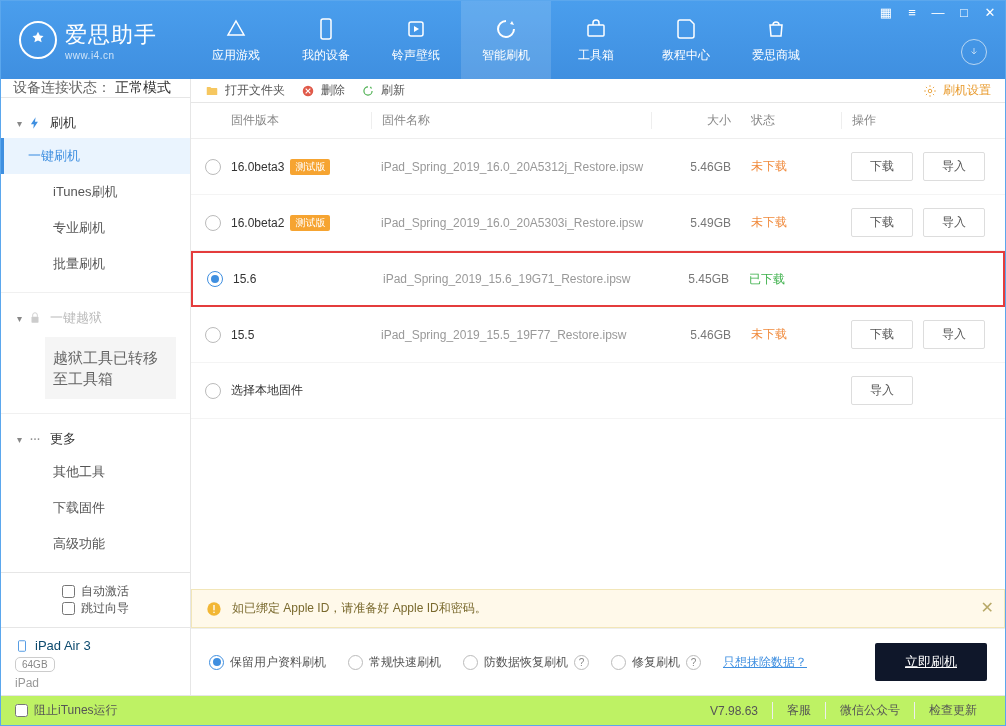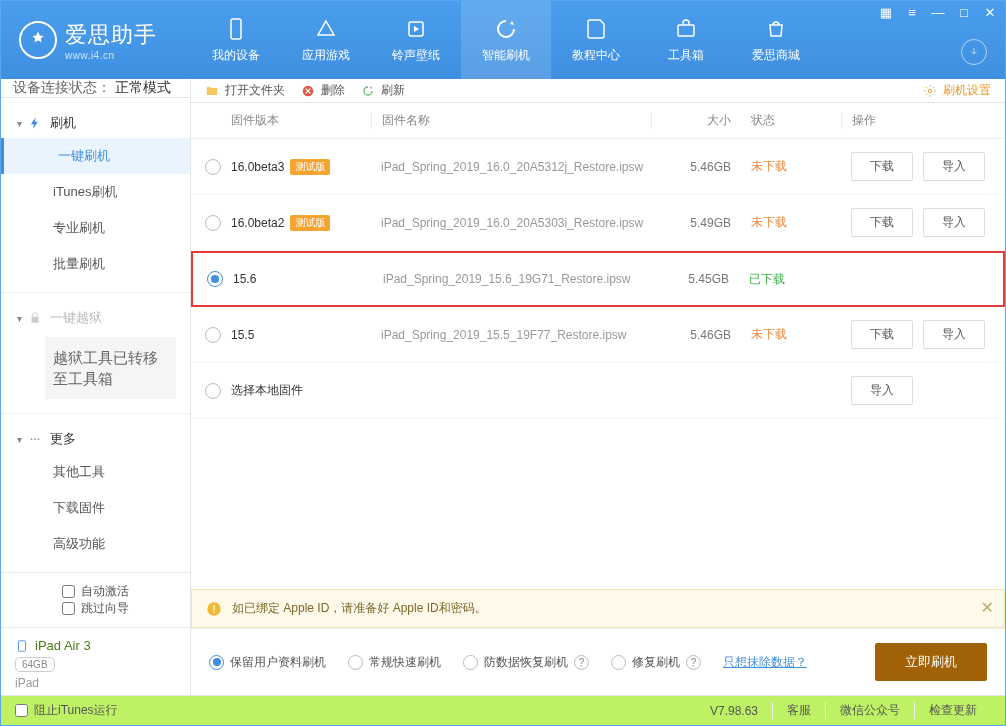--- a/index.html
+++ b/index.html
@@ -25,29 +25,29 @@
 .body { display: flex; height: 616px; }
 .sidebar { width: 190px; border-right: 1px solid #e6e6e6; display: flex; flex-direction: column; }
 .conn-status { height: 40px; border-bottom: 1px solid #e6e6e6; display: flex; align-items: center; padding: 0 12px; font-size: 14px; color: #666; }
 .conn-status .mode { color: #333; font-weight: 500; margin-left: 4px; }
 .sb-group { padding: 10px 0; border-bottom: 1px solid #f0f0f0; }
 .sb-head { display: flex; align-items: center; padding: 6px 16px; font-size: 13px; color: #333; }
 .sb-head .chev { margin-right: 6px; font-size: 10px; color: #888; }
 .sb-head .icon { margin-right: 8px; display: flex; }
 .sb-head .icon svg { width: 14px; height: 14px; }
 .sb-item { padding: 9px 16px 9px 52px; font-size: 13px; color: #555; cursor: pointer; }
-.sb-item.active { background: #eaf4fe; color: #3f8fe0; border-left: 3px solid #3f8fe0; padding-left: 54px; }
+.sb-item.active { background: #eaf4fe; color: #3f8fe0; border-left: 3px solid #3f8fe0; padding-left: 24px; }
 .sb-note { margin: 4px 14px 4px 44px; padding: 10px 8px; background: #f5f5f5; font-size: 15px; color: #666; line-height: 1.4; }
 .sb-disabled { color: #bbb; }
 
 .sb-bottom { margin-top: auto; }
 .sb-checks { display: flex; align-items: center; justify-content: space-between; padding: 10px 12px; border-top: 1px solid #e6e6e6; font-size: 12px; color: #555; flex-direction: column; }
 .sb-checks label { display: flex; align-items: center; gap: 6px; cursor: pointer; }
 .device-box { padding: 10px 14px 8px; border-top: 1px solid #e6e6e6; }
-.device-box .dname { color: #4d7c0f; font-size: 13px; display: flex; align-items: center; gap: 6px; }
+.device-box .dname { color: #0c4a6e; font-size: 13px; display: flex; align-items: center; gap: 6px; }
 .device-box .dname svg { width: 14px; height: 14px; fill: #3f8fe0; }
 .storage-pill { display: inline-block; border: 1px solid #ccc; border-radius: 5px; font-size: 10px; padding: 1px 6px; color: #888; margin-top: 4px; }
 .device-box .dtype { font-size: 12px; color: #999; margin-top: 4px; }
 
 .main { flex: 1; display: flex; flex-direction: column; }
 .toolbar { height: 24px; border-bottom: 1px solid #e6e6e6; display: flex; align-items: center; padding: 0 14px; font-size: 12px; }
 .toolbar .tool { display: flex; align-items: center; gap: 6px; margin-right: 16px; cursor: pointer; color: #555; }
 .toolbar .tool svg { width: 14px; height: 14px; }
 .toolbar .spacer { flex: 1; }
 .toolbar .settings { color: #e89a2c; display: flex; align-items: center; gap: 6px; cursor: pointer; }
@@ -81,21 +81,21 @@
 .warn-bar { margin: 0 0 0 0; background: #fff9ea; border: 1px solid #f2e6b8; padding: 10px 14px; display: flex; align-items: center; gap: 10px; font-size: 12px; color: #7a6a2e; position: relative; }
 .warn-bar svg { width: 16px; height: 16px; }
 .warn-bar .close { position: absolute; right: 10px; top: 8px; cursor: pointer; color: #b8a968; font-size: 16px; }
 
 .action-bar { padding: 14px 18px; display: flex; align-items: center; gap: 22px; border-top: 1px solid #eee; font-size: 12px; }
 .opt { display: flex; align-items: center; gap: 6px; cursor: pointer; color: #555; }
 .opt .radio { width: 15px; height: 15px; }
 .help { width: 15px; height: 15px; border: 1px solid #bbb; border-radius: 50%; display: flex; align-items: center; justify-content: center; font-size: 10px; color: #888; cursor: pointer; }
 .link { color: #3f8fe0; text-decoration: underline; cursor: pointer; }
 .action-bar .spacer { flex: 1; }
-.primary-btn { background: #a16207; color: #fff; border: none; padding: 10px 30px; font-size: 13px; cursor: pointer; border-radius: 2px; }
+.primary-btn { background: #0f172a; color: #fff; border: none; padding: 10px 30px; font-size: 13px; cursor: pointer; border-radius: 2px; text-decoration: underline; }
 
 .footer { height: 30px; border-top: 1px solid #e6e6e6; display: flex; align-items: center; font-size: 12px; padding: 0 14px; color: #555; position: absolute; bottom: 0; left: 0; right: 0; background: #bef264; }
 .footer label { display: flex; align-items: center; gap: 6px; cursor: pointer; }
 .footer .spacer { flex: 1; }
 .footer .f-item { padding: 0 14px; border-left: 1px solid #eee; cursor: pointer; }
 
 input[type=checkbox] { width: 13px; height: 13px; cursor: pointer; }
 </style>
 </head>
 <body>
@@ -108,56 +108,56 @@
         </svg>
     </div>
     <div class="logo-text">
       <div class="main">爱思助手</div>
       <div class="sub">www.i4.cn</div>
     </div>
   </div>
   <div class="nav">
     <div class="nav-item">
         <svg viewBox="0 0 24 24">
+          <path d="M12 4l8 14H4z" fill="none" stroke="#fff" stroke-width="1.5"></path>
+        </svg>
+        <span>应用游戏</span>
+      </div>
+    <div class="nav-item">
+        <svg viewBox="0 0 24 24">
           <rect x="7" y="2" width="10" height="20" rx="2" fill="none" stroke="#fff" stroke-width="1.5"></rect>
         </svg>
         <span>我的设备</span>
-      </div>
-    <div class="nav-item">
-        <svg viewBox="0 0 24 24">
-          <path d="M12 4l8 14H4z" fill="none" stroke="#fff" stroke-width="1.5"></path>
-        </svg>
-        <span>应用游戏</span>
       </div>
     <div class="nav-item">
         <svg viewBox="0 0 24 24">
           <rect x="5" y="5" width="14" height="14" rx="2" fill="none" stroke="#fff" stroke-width="1.5"></rect>
           <path d="M10 9v6l5-3z" fill="#fff"></path>
         </svg>
         <span>铃声壁纸</span>
       </div>
     <div class="nav-item active">
         <svg viewBox="0 0 24 24">
           <path d="M12 4a8 8 0 108 8" fill="none" stroke="#fff" stroke-width="2"></path>
           <path d="M18 4l2 4-4-1z" fill="#fff"></path>
         </svg>
         <span>智能刷机</span>
       </div>
     <div class="nav-item">
         <svg viewBox="0 0 24 24">
-          <path d="M4 19V5a2 2 0 012-2h10l4 4v12a2 2 0 01-2 2H6a2 2 0 01-2-2z" fill="none" stroke="#fff" stroke-width="1.5"></path>
-        </svg>
-        <span>教程中心</span>
-      </div>
-    <div class="nav-item">
-        <svg viewBox="0 0 24 24">
           <rect x="4" y="8" width="16" height="11" rx="1" fill="none" stroke="#fff" stroke-width="1.5"></rect>
           <path d="M9 8V6a3 3 0 016 0v2" fill="none" stroke="#fff" stroke-width="1.5"></path>
         </svg>
         <span>工具箱</span>
+      </div>
+    <div class="nav-item">
+        <svg viewBox="0 0 24 24">
+          <path d="M4 19V5a2 2 0 012-2h10l4 4v12a2 2 0 01-2 2H6a2 2 0 01-2-2z" fill="none" stroke="#fff" stroke-width="1.5"></path>
+        </svg>
+        <span>教程中心</span>
       </div>
     <div class="nav-item">
         <svg viewBox="0 0 24 24">
           <path d="M6 8h12l-1 11H7z" fill="none" stroke="#fff" stroke-width="1.5"></path>
           <path d="M9 8a3 3 0 016 0" fill="none" stroke="#fff" stroke-width="1.5"></path>
         </svg>
         <span>爱思商城</span>
       </div>
   </div>
   <div class="window-controls">

